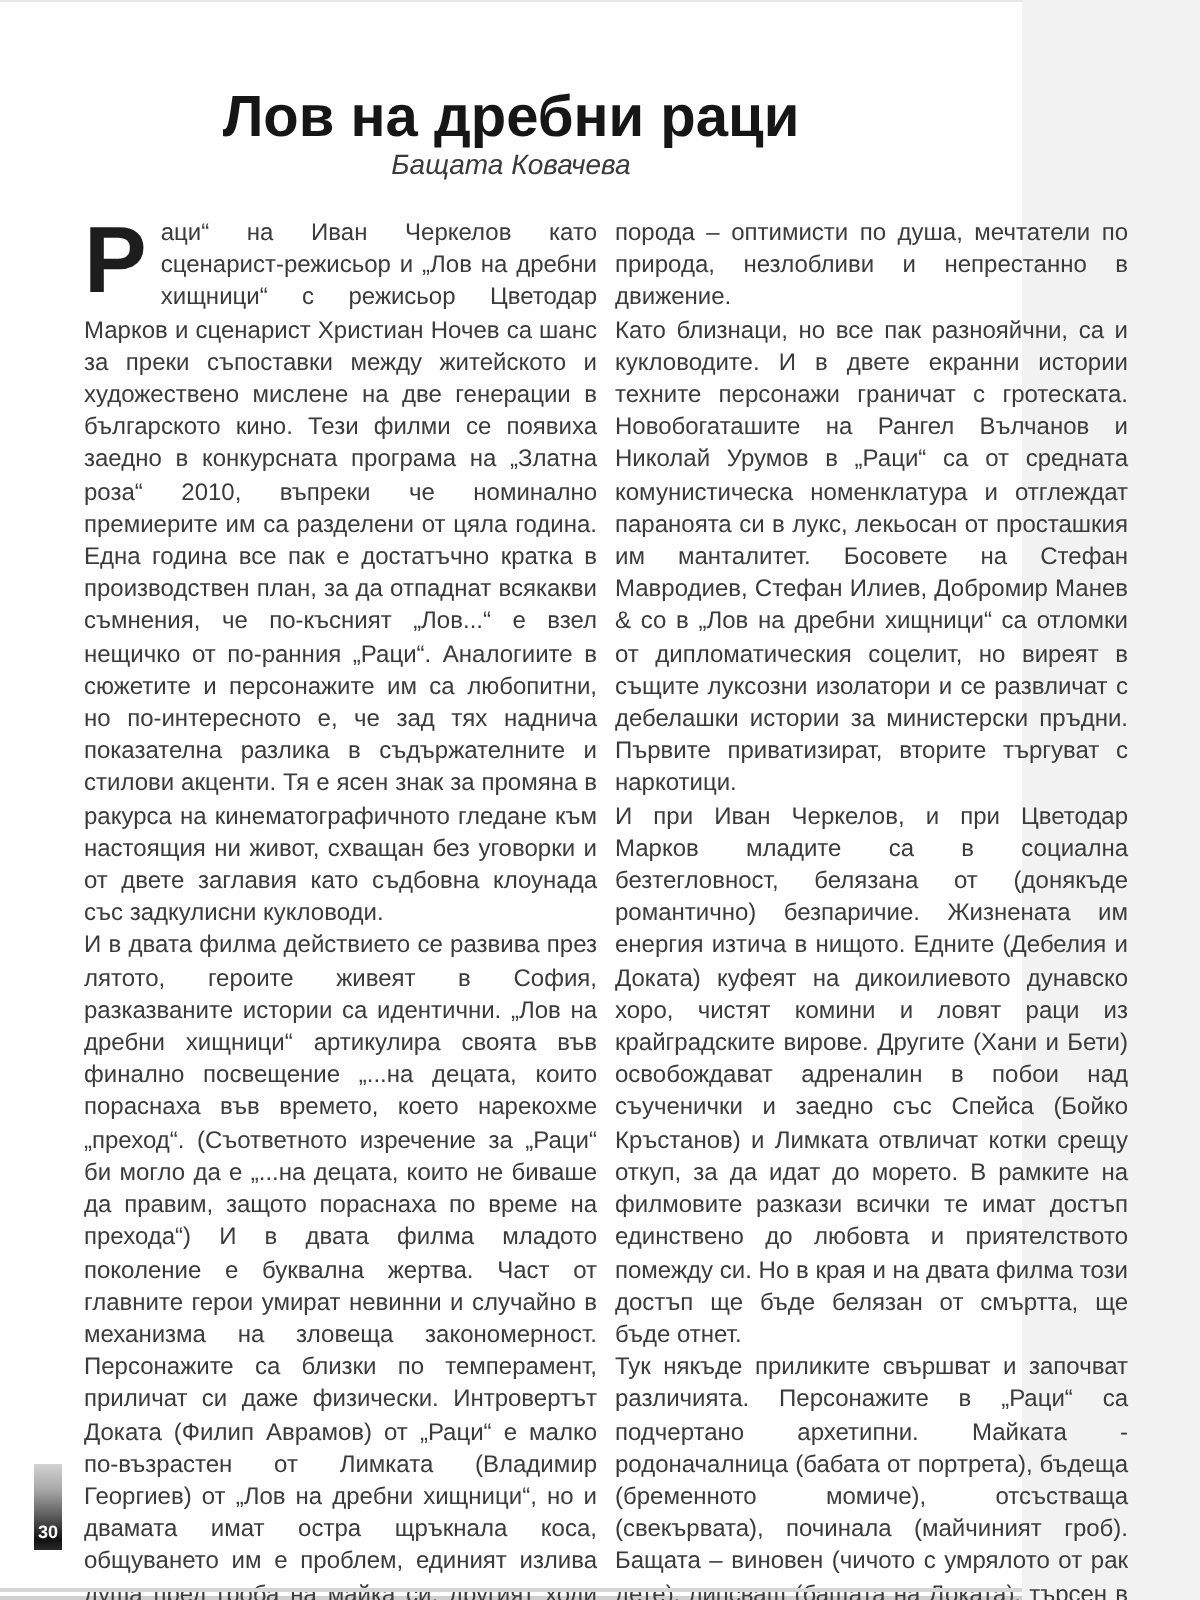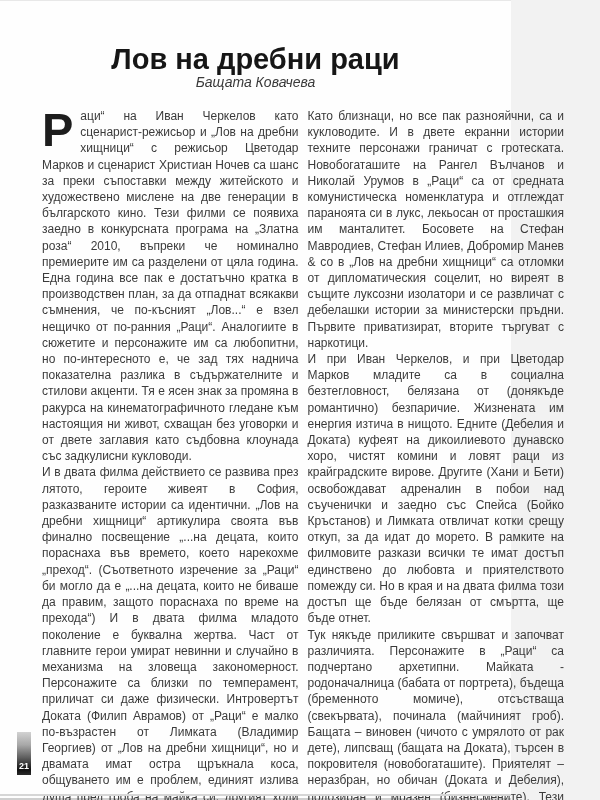--- a/index.html
+++ b/index.html
@@ -101,25 +101,26 @@
   <h1 class="page-title">Лов на дребни раци</h1>
 
   <div class="page-author">Бащата Ковачева</div>
 
   <div class="columns">
     <div class="col">
       <p><span class="dropcap">Р</span><span>аци“ на Иван Черкелов като сценарист-режисьор и „Лов на дребни хищници“ с режисьор Цветодар Марков и сценарист Христиан Ночев са шанс за преки съпоставки между житейското и художествено мислене на две генерации в българското кино. Тези филми се появиха заедно в конкурсната програма на „Златна роза“ 2010, въпреки че номинално премиерите им са разделени от цяла година. Една година все пак е достатъчно кратка в производствен план, за да отпаднат всякакви съмнения, че по-късният „Лов...“ е взел нещичко от по-ранния „Раци“. Аналогиите в сюжетите и персонажите им са любопитни, но по-интересното е, че зад тях наднича показателна разлика в съдържателните и стилови акценти. Тя е ясен знак за промяна в ракурса на кинематографичното гледане към настоящия ни живот, схващан без уговорки и от двете заглавия като съдбовна клоунада със задкулисни кукловоди.</span></p>
       <p>И в двата филма действието се развива през лятото, героите живеят в София, разказваните истории са идентични. „Лов на дребни хищници“ артикулира своята във финално посвещение „...на децата, които пораснаха във времето, което нарекохме „преход“. (Съответното изречение за „Раци“ би могло да е „...на децата, които не биваше да правим, защото пораснаха по време на прехода“) И в двата филма младото поколение е буквална жертва. Част от главните герои умират невинни и случайно в механизма на зловеща закономерност. Персонажите са близки по темперамент, приличат си даже физически. Интровертът Доката (Филип Аврамов) от „Раци“ е малко по-възрастен от Лимката (Владимир Георгиев) от „Лов на дребни хищници“, но и двамата имат остра щръкнала коса, общуването им е проблем, единият излива душа пред гроба на майка си, другият ходи на срещи с момиче, което никога няма да дойде. Хани (Силвия Петкова) и Бети (Яна Титова) от “Лов на дребни хищници“ и Дебелия (Валери Йорданов) от “Раци“ също са от една</p>
     </div>
     <div class="col">
+      <p>порода – оптимисти по душа, мечтатели по природа, незлобливи и непрестанно в движение.</p>
       <p>Като близнаци, но все пак разнояйчни, са и кукловодите. И в двете екранни истории техните персонажи граничат с гротеската. Новобогаташите на Рангел Вълчанов и Николай Урумов в „Раци“ са от средната комунистическа номенклатура и отглеждат параноята си в лукс, лекьосан от просташкия им манталитет. Босовете на Стефан Мавродиев, Стефан Илиев, Добромир Манев &amp; со в „Лов на дребни хищници“ са отломки от дипломатическия соцелит, но виреят в същите луксозни изолатори и се развличат с дебелашки истории за министерски пръдни. Първите приватизират, вторите търгуват с наркотици.</p>
       <p>И при Иван Черкелов, и при Цветодар Марков младите са в социална безтегловност, белязана от (донякъде романтично) безпаричие. Жизнената им енергия изтича в нищото. Едните (Дебелия и Доката) куфеят на дикоилиевото дунавско хоро, чистят комини и ловят раци из крайградските вирове. Другите (Хани и Бети) освобождават адреналин в побои над съученички и заедно със Спейса (Бойко Кръстанов) и Лимката отвличат котки срещу откуп, за да идат до морето. В рамките на филмовите разкази всички те имат достъп единствено до любовта и приятелството помежду си. Но в края и на двата филма този достъп ще бъде белязан от смъртта, ще бъде отнет.</p>
       <p>Тук някъде приликите свършват и започват различията. Персонажите в „Раци“ са подчертано архетипни. Майката - родоначалница (бабата от портрета), бъдеща (бременното момиче), отсъстваща (свекървата), починала (майчиният гроб). Бащата – виновен (чичото с умрялото от рак дете), липсващ (бащата на Доката), търсен в покровителя (новобогаташите). Приятелят – неразбран, но обичан (Доката и Дебелия), подозиран и мразен (бизнесмените). Тези архетипи населяват една България, която е място въобще. Красиво пространство с далечни хоризонти, небе, релси, жици,</p>
     </div>
   </div>
 
   <div class="page-num-badge">
-    <span class="num">21</span>
+    <span class="num">30</span>
   </div>
 
   <div class="bottom-rule"></div>
 
 </div>
 
 </body></html>

